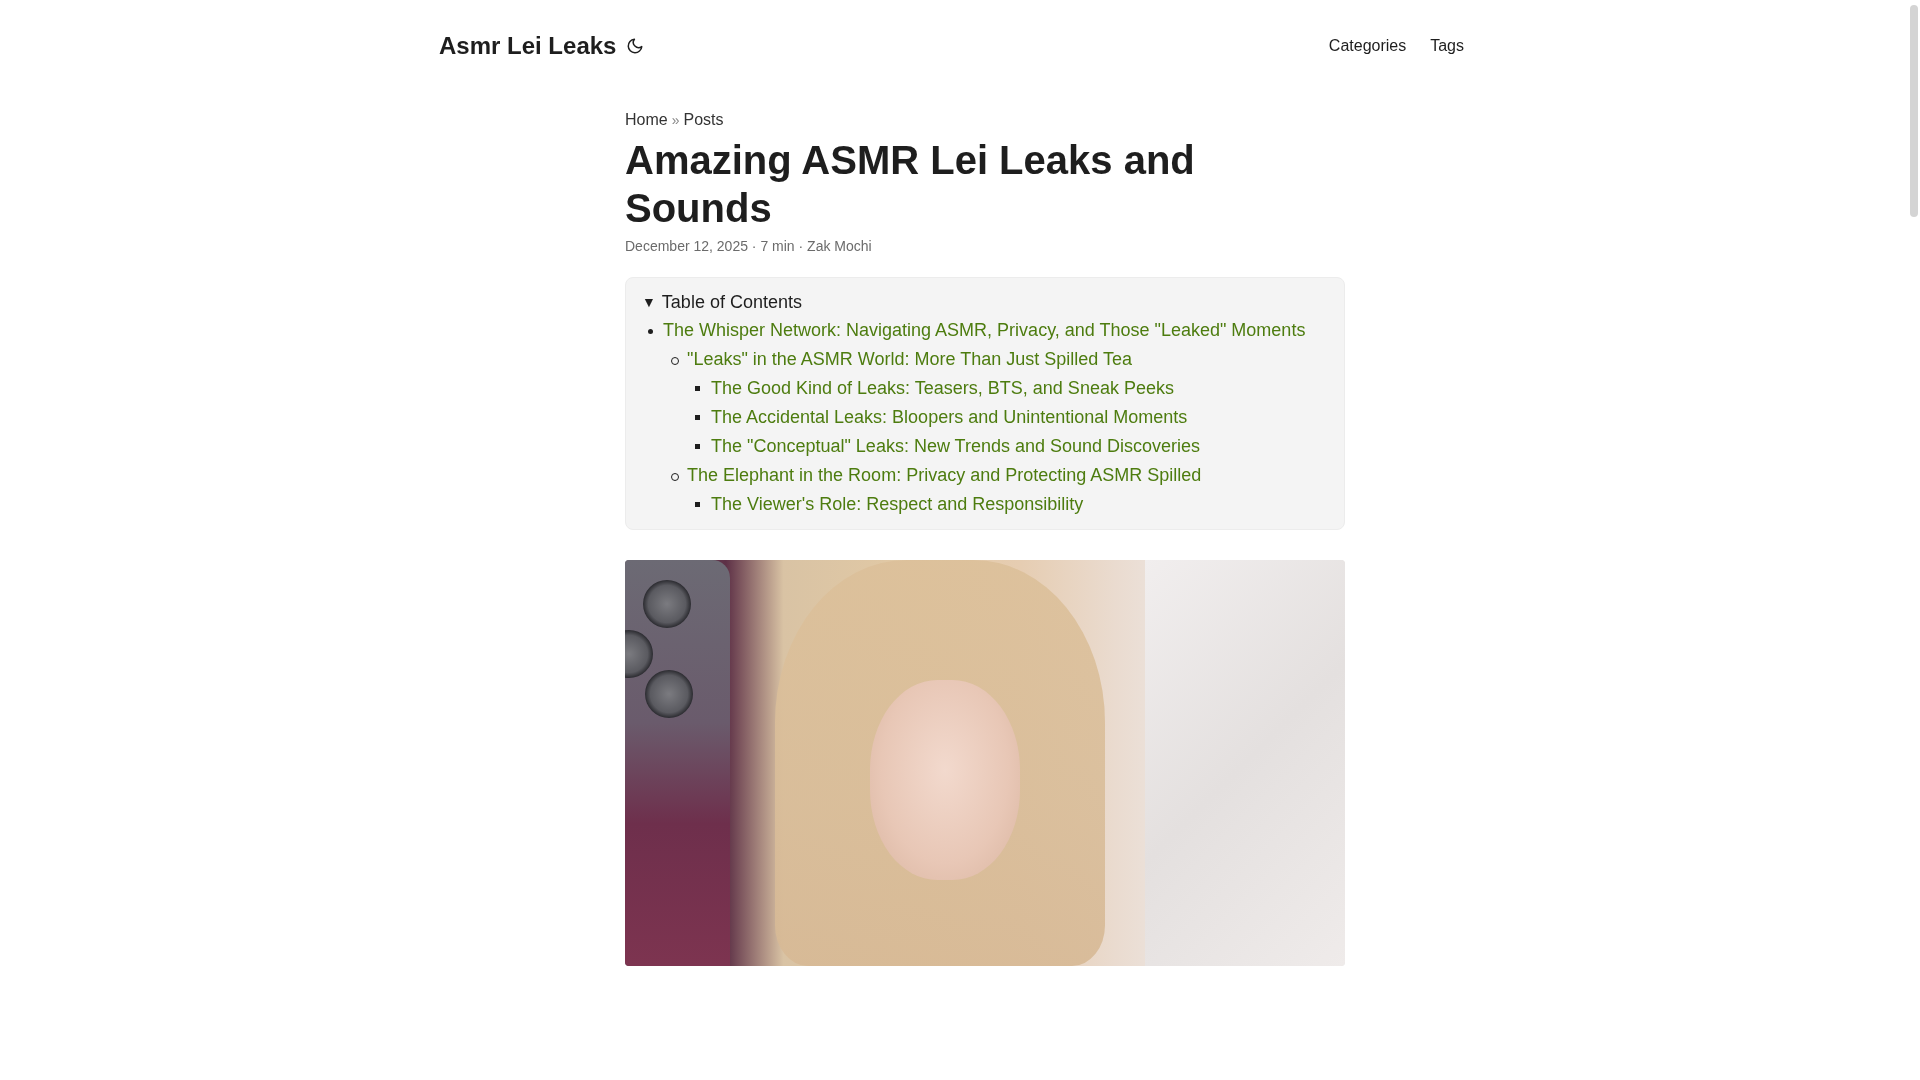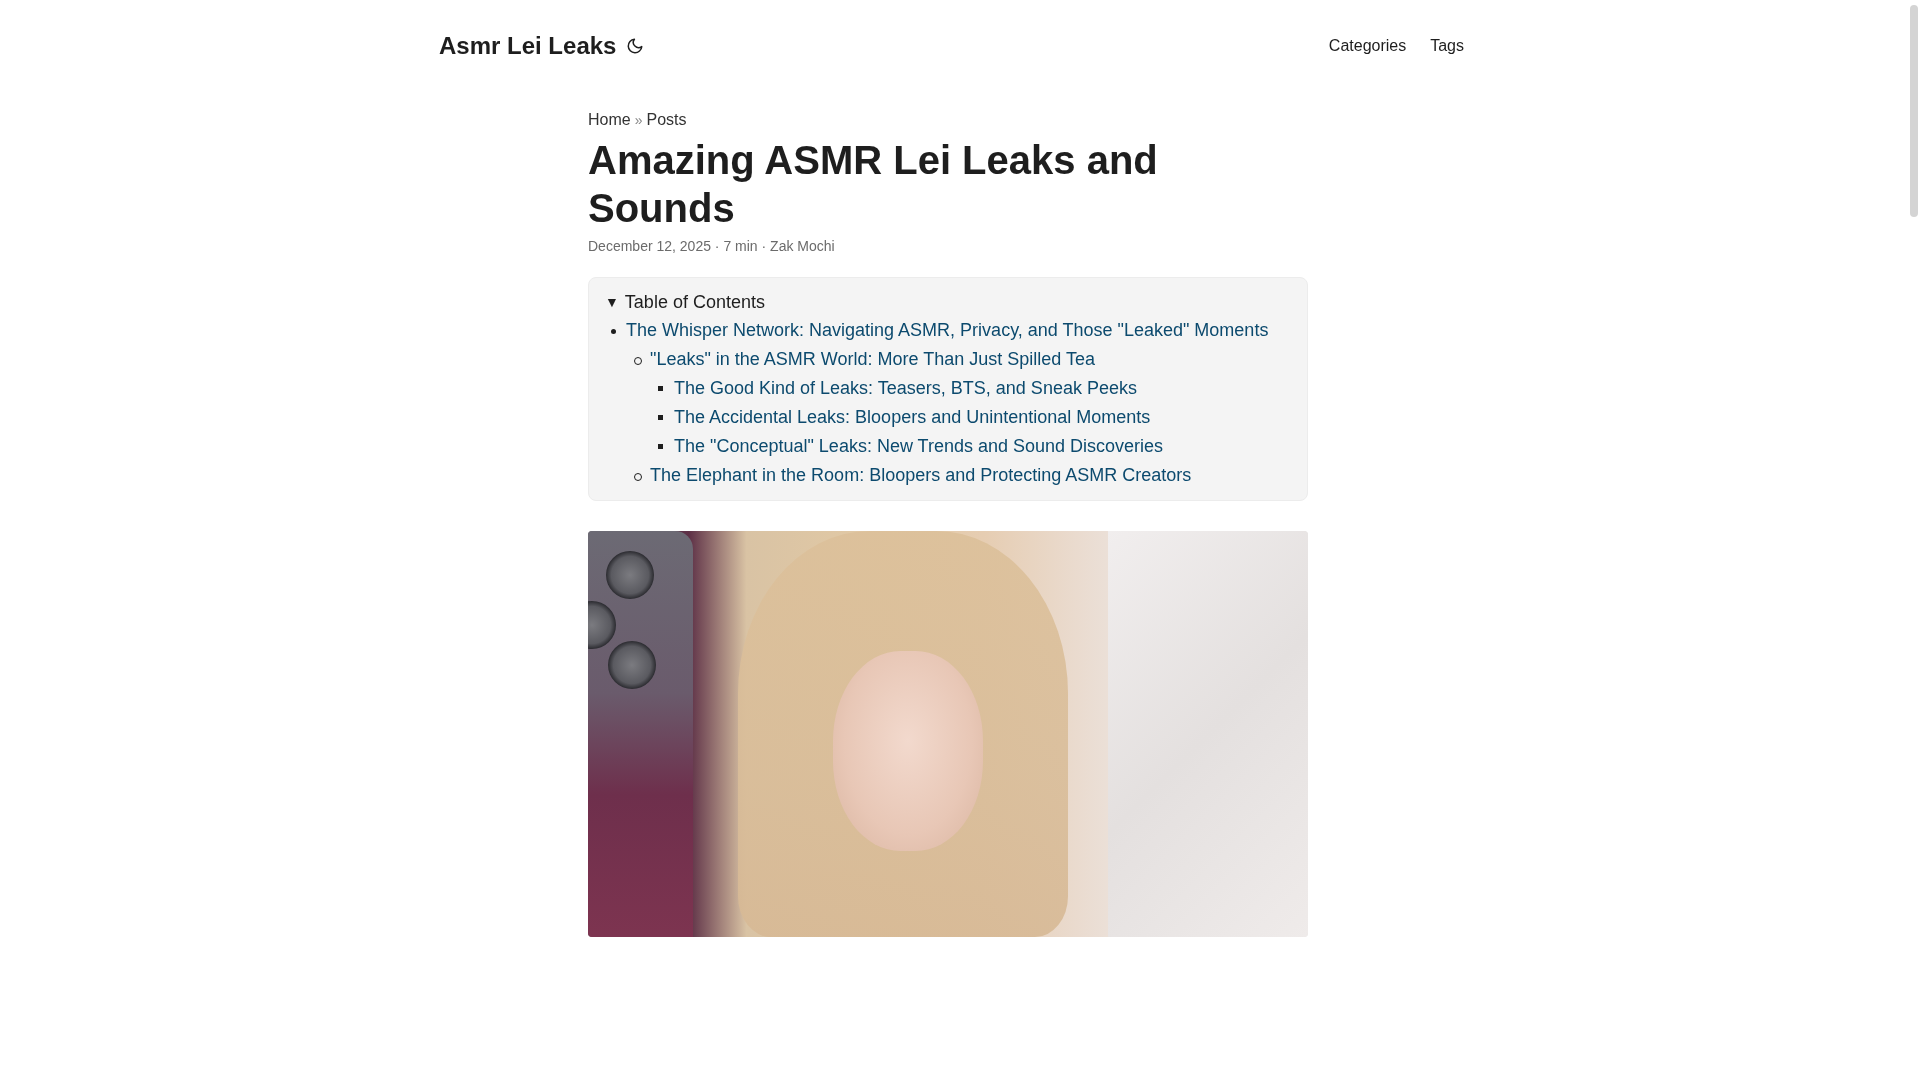--- a/index.html
+++ b/index.html
@@ -27,21 +27,21 @@
     .nav {
       position: absolute; top: 18px; right: 456px;
       display: flex; gap: 24px;
     }
     .nav a {
       font-size: 16px; color: #1e1e1e; text-decoration: none; line-height: 24px; text-align: right;
     }
 
     
     .main {
-      position: absolute; left: 588px; top: 108px; width: 720px;
+      position: absolute; left: 625px; top: 108px; width: 720px;
     }
     .breadcrumbs {
       font-size: 16px; color: #333; line-height: 24px; height: 24px;
     }
     .breadcrumbs a { color: #333; text-decoration: none; }
     .breadcrumbs .sep { color: #888; font-size: 14px; margin: 0 4px; }
     .post-title {
       margin-top: 4px;
       font-size: 40px; font-weight: 700; line-height: 48px; color: #1e1e1e;
       width: 660px;
@@ -61,21 +61,21 @@
     }
     .toc-summary {
       font-size: 18px; line-height: 28px; color: #1e1e1e; cursor: pointer;
       display: flex; align-items: center;
     }
     .toc-summary .tri { font-size: 14px; margin-right: 6px; }
     .toc ul { list-style: none; }
     .toc li {
       font-size: 18px; line-height: 29px; color: #1e1e1e; position: relative;
     }
-    .toc li a { color: #0c4a6e; text-decoration: none; text-align: center; }
+    .toc li a { color: #4d7c0f; text-decoration: none; text-align: center; }
     .toc .l1 > li { padding-left: 21px; }
     .toc .l1 > li::before {
       content: ""; position: absolute; left: 6px; top: 13px; width: 5px; height: 5px;
       border-radius: 50%; background: #1e1e1e;
     }
     .toc .l2 { margin-left: 3px; }
     .toc .l2 > li { padding-left: 21px; }
     .toc .l2 > li::before {
       content: ""; position: absolute; left: 5px; top: 12px; width: 6px; height: 6px;
       border-radius: 50%; border: 1px solid #1e1e1e; background: transparent;
@@ -164,22 +164,23 @@
           <ul class="l2">
             <li>
               <a>"Leaks" in the ASMR World: More Than Just Spilled Tea</a>
               <ul class="l3">
                 <li><a>The Good Kind of Leaks: Teasers, BTS, and Sneak Peeks</a></li>
                 <li><a>The Accidental Leaks: Bloopers and Unintentional Moments</a></li>
                 <li><a>The "Conceptual" Leaks: New Trends and Sound Discoveries</a></li>
               </ul>
             </li>
             <li>
-              <a>The Elephant in the Room: Bloopers and Protecting ASMR Creators</a>
+              <a>The Elephant in the Room: Privacy and Protecting ASMR Spilled</a>
               <ul class="l3">
+                <li><a>The Viewer's Role: Respect and Responsibility</a></li>
               </ul>
             </li>
           </ul>
         </li>
       </ul>
     </div>
 
     <figure class="cover" aria-label="Photo of a person with long blonde hair and bangs taking a mirror selfie with a purple phone, dark nail polish, pink horned headband">
       <div class="wall"></div>
       <div class="hair"></div>

